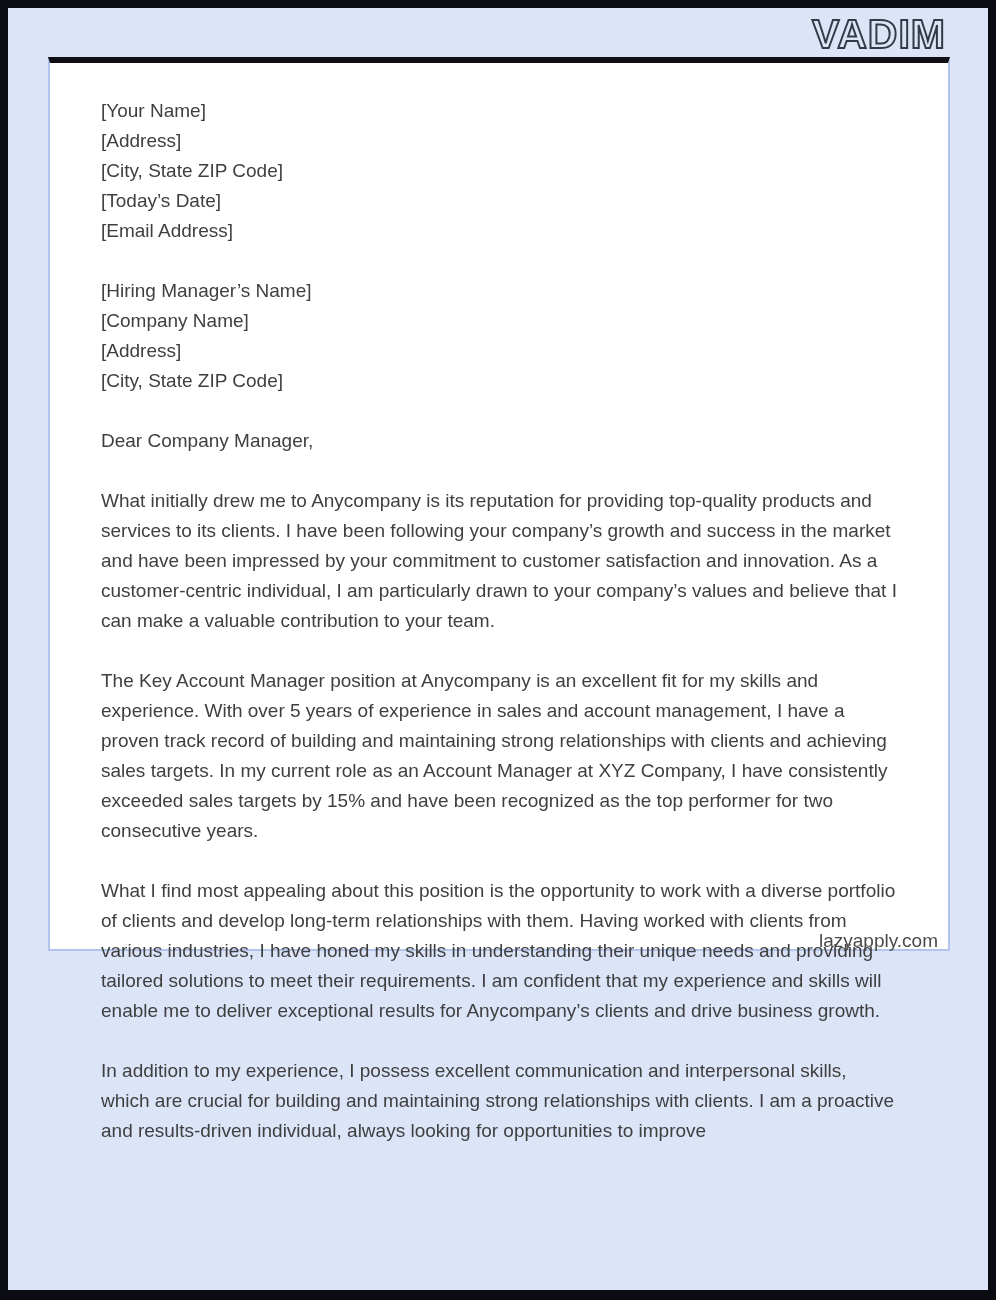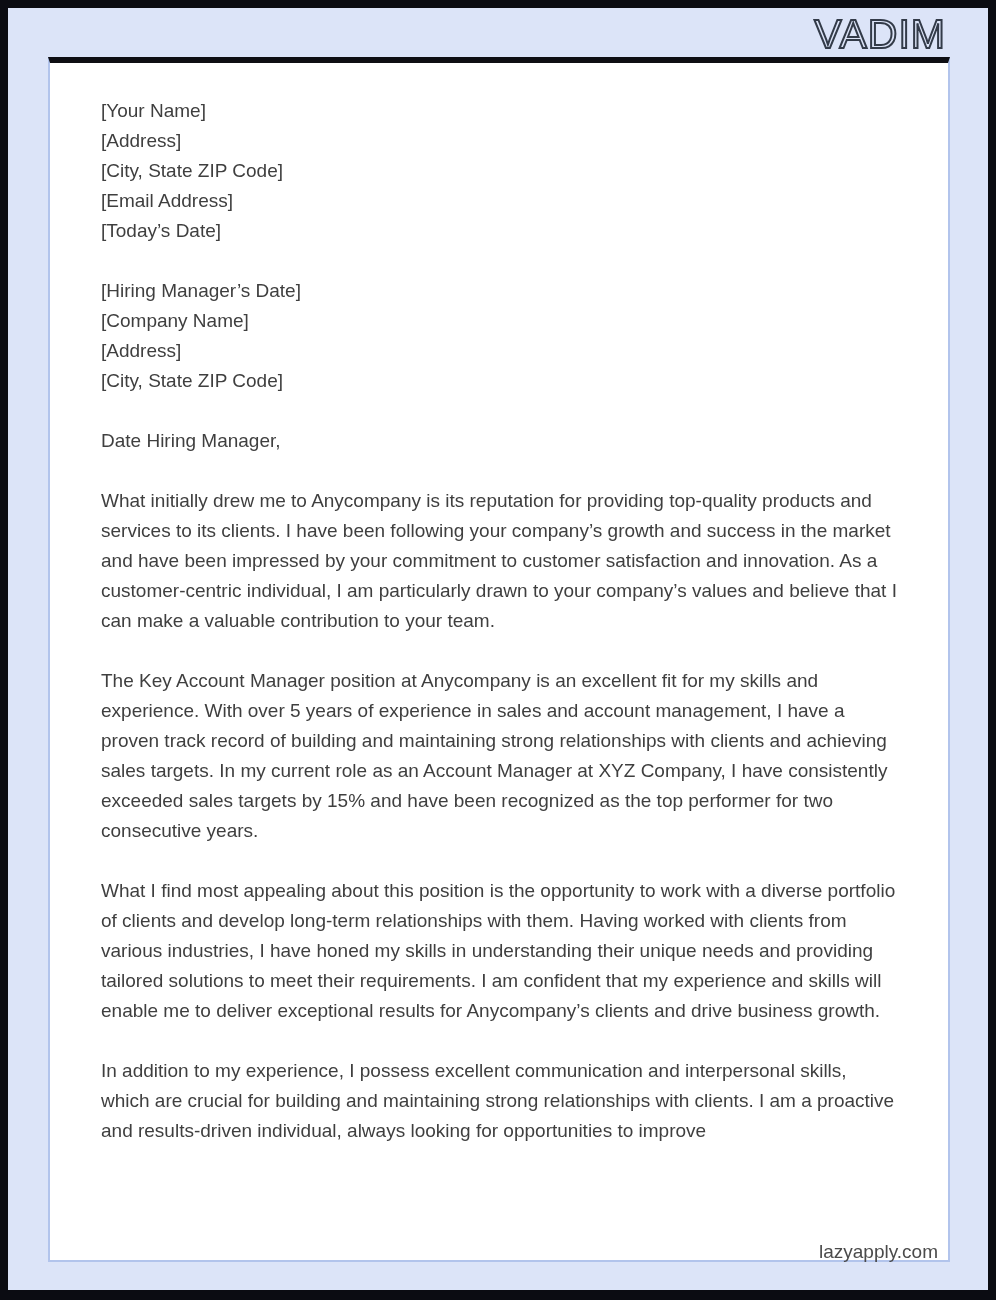--- a/index.html
+++ b/index.html
@@ -17,26 +17,26 @@
     width:996px;height:1300px;overflow:hidden;position:relative;
     background:var(--frame);
     font-family:"Liberation Sans",sans-serif;
   }
   .canvas{
     position:absolute;left:8px;top:8px;width:980px;height:1282px;
     background:var(--background);
   }
   .logo{
     position:absolute;top:2px;right:42px;
-    font-size:41px;line-height:48px;font-weight:400;letter-spacing:1px;
+    font-size:41px;line-height:48px;font-weight:700;letter-spacing:1px;
     color:transparent;
     -webkit-text-stroke:2px var(--logo-stroke);
   }
   .page{
-    position:absolute;left:40px;top:49px;width:902px;height:1205px;
+    position:absolute;left:40px;top:49px;width:902px;height:894px;
     background:#ffffff;
     border:2px solid var(--page-border);
     border-top:6px solid var(--page-top-bar);
     overflow:visible;
   }
   .letter-body{
     padding:33px 49px 0 51px;
     font-size:19px;line-height:30px;
     color:var(--text);
   }
@@ -57,32 +57,32 @@
   <div class="logo">VADIM</div>
 
   <div class="page">
 
     <div class="letter-body">
 
       <div class="block">
         <div>[Your Name]</div>
         <div>[Address]</div>
         <div>[City, State ZIP Code]</div>
+        <div>[Today’s Date]</div>
         <div>[Email Address]</div>
-        <div>[Today’s Date]</div>
       </div>
 
       <div class="block">
-        <div>[Hiring Manager’s Date]</div>
+        <div>[Hiring Manager’s Name]</div>
         <div>[Company Name]</div>
         <div>[Address]</div>
         <div>[City, State ZIP Code]</div>
       </div>
 
-      <div class="block">Date Hiring Manager,</div>
+      <div class="block">Dear Company Manager,</div>
 
       <p>What initially drew me to Anycompany is its reputation for providing top-quality products and services to its clients. I have been following your company’s growth and success in the market and have been impressed by your commitment to customer satisfaction and innovation. As a customer-centric individual, I am particularly drawn to your company’s values and believe that I can make a valuable contribution to your team.</p>
       <p>The Key Account Manager position at Anycompany is an excellent fit for my skills and experience. With over 5 years of experience in sales and account management, I have a proven track record of building and maintaining strong relationships with clients and achieving sales targets. In my current role as an Account Manager at XYZ Company, I have consistently exceeded sales targets by 15% and have been recognized as the top performer for two consecutive years.</p>
       <p>What I find most appealing about this position is the opportunity to work with a diverse portfolio of clients and develop long-term relationships with them. Having worked with clients from various industries, I have honed my skills in understanding their unique needs and providing tailored solutions to meet their requirements. I am confident that my experience and skills will enable me to deliver exceptional results for Anycompany’s clients and drive business growth.</p>
       <p>In addition to my experience, I possess excellent communication and interpersonal skills, which are crucial for building and maintaining strong relationships with clients. I am a proactive and results-driven individual, always looking for opportunities to improve</p>
 
     </div>
 
     <div class="watermark">lazyapply.com</div>
 

